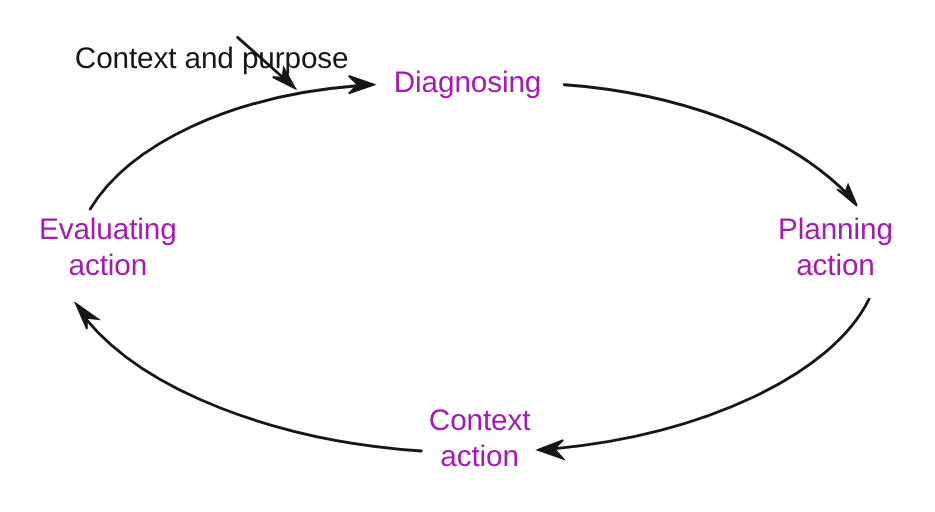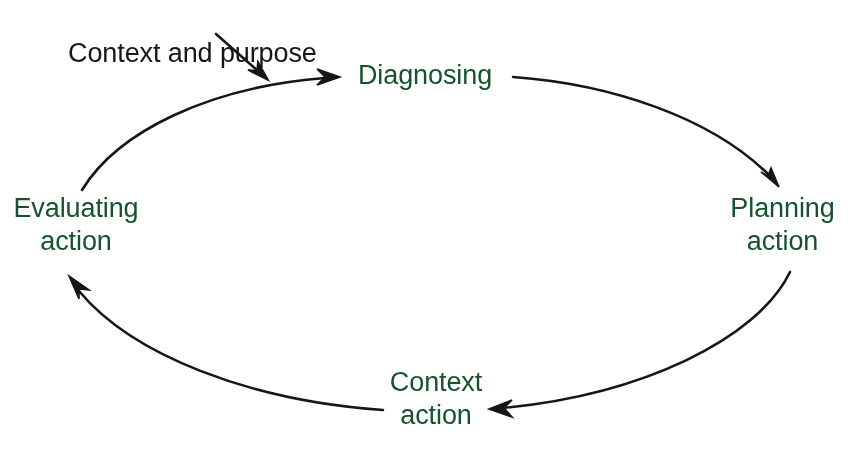--- a/index.html
+++ b/index.html
@@ -18,21 +18,21 @@
   }
   #cycle-svg {
     position: absolute;
     left: 0;
     top: 0;
     width: 850px;
     height: 465px;
   }
   .node-label {
     position: absolute;
-    color: #14532d;
+    color: #a21caf;
     font-family: "Liberation Sans", sans-serif;
     font-size: 27px;
     line-height: 33px;
     font-weight: 400;
     text-align: center;
     white-space: pre-line;
     letter-spacing: -0.1px;
   }
   .annotation-label {
     position: absolute;
@@ -46,33 +46,34 @@
     letter-spacing: -0.1px;
     margin-top: 38px;
   }
   
   #label-diagnosing {
     left: 340px;
     top: 59px;
     width: 170px;
   }
   #label-planning {
-    left: 715px;
+    left: 692px;
     top: 192px;
     width: 135px;
   }
   #label-taking {
     left: 380px;
     top: 366px;
     width: 112px;
   }
   #label-evaluating {
     left: 0px;
     top: 192px;
     width: 152px;
+    padding-left: 22px;
   }
   #label-context {
     left: 68px;
     top: -1px;
   }
 </style>
 </head>
 <body>
 
 <div id="stage">

